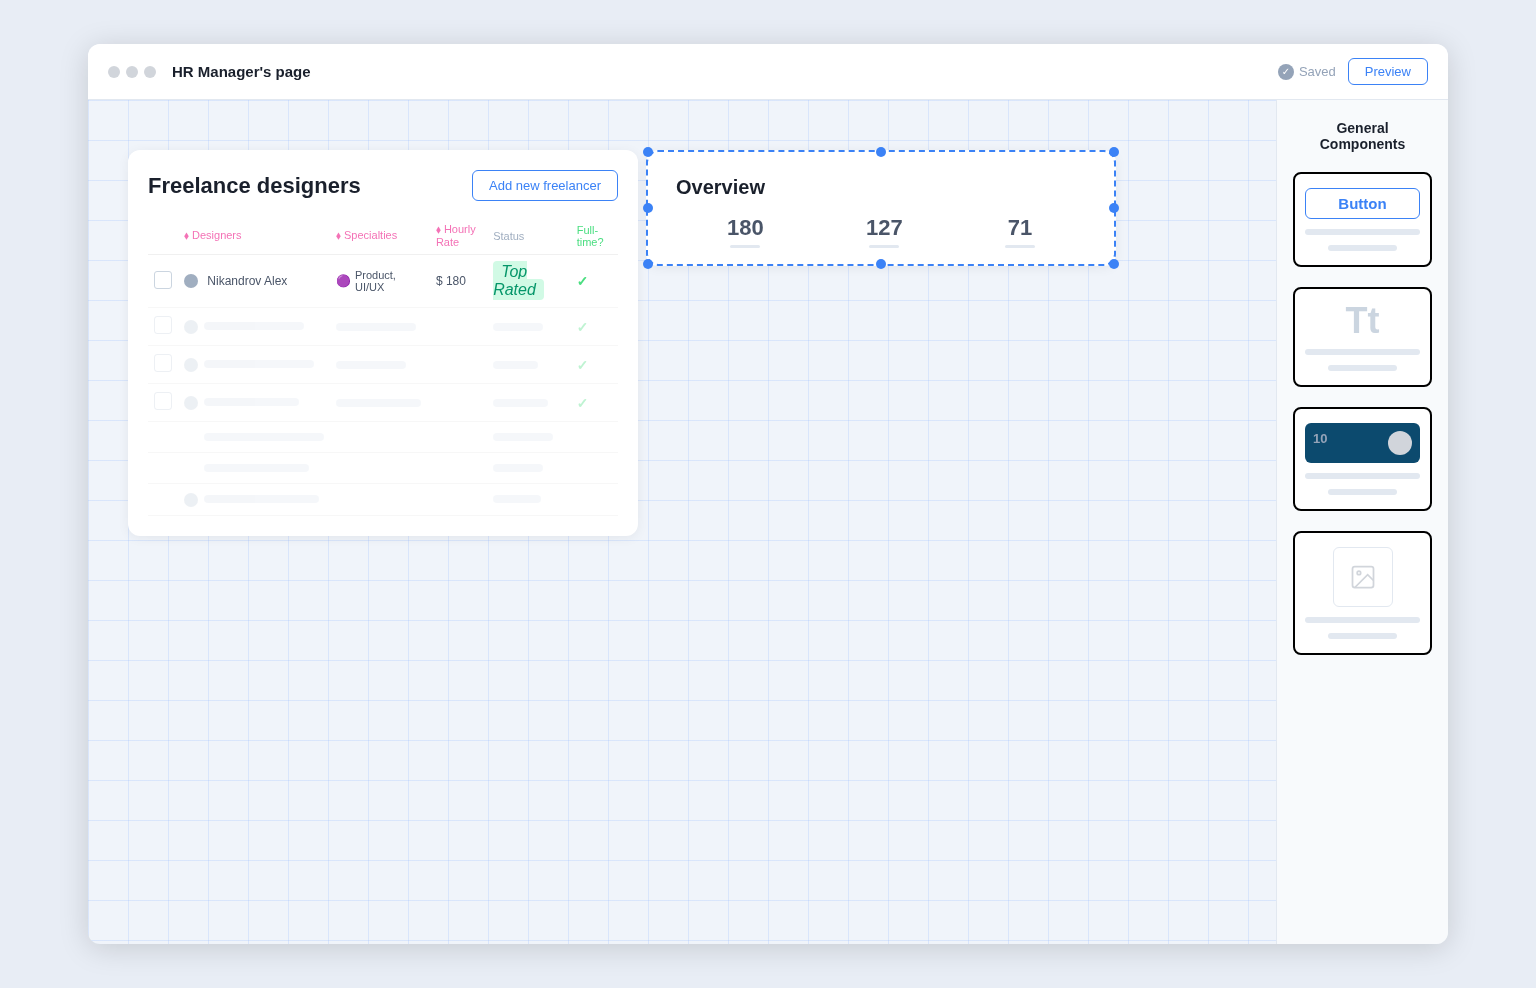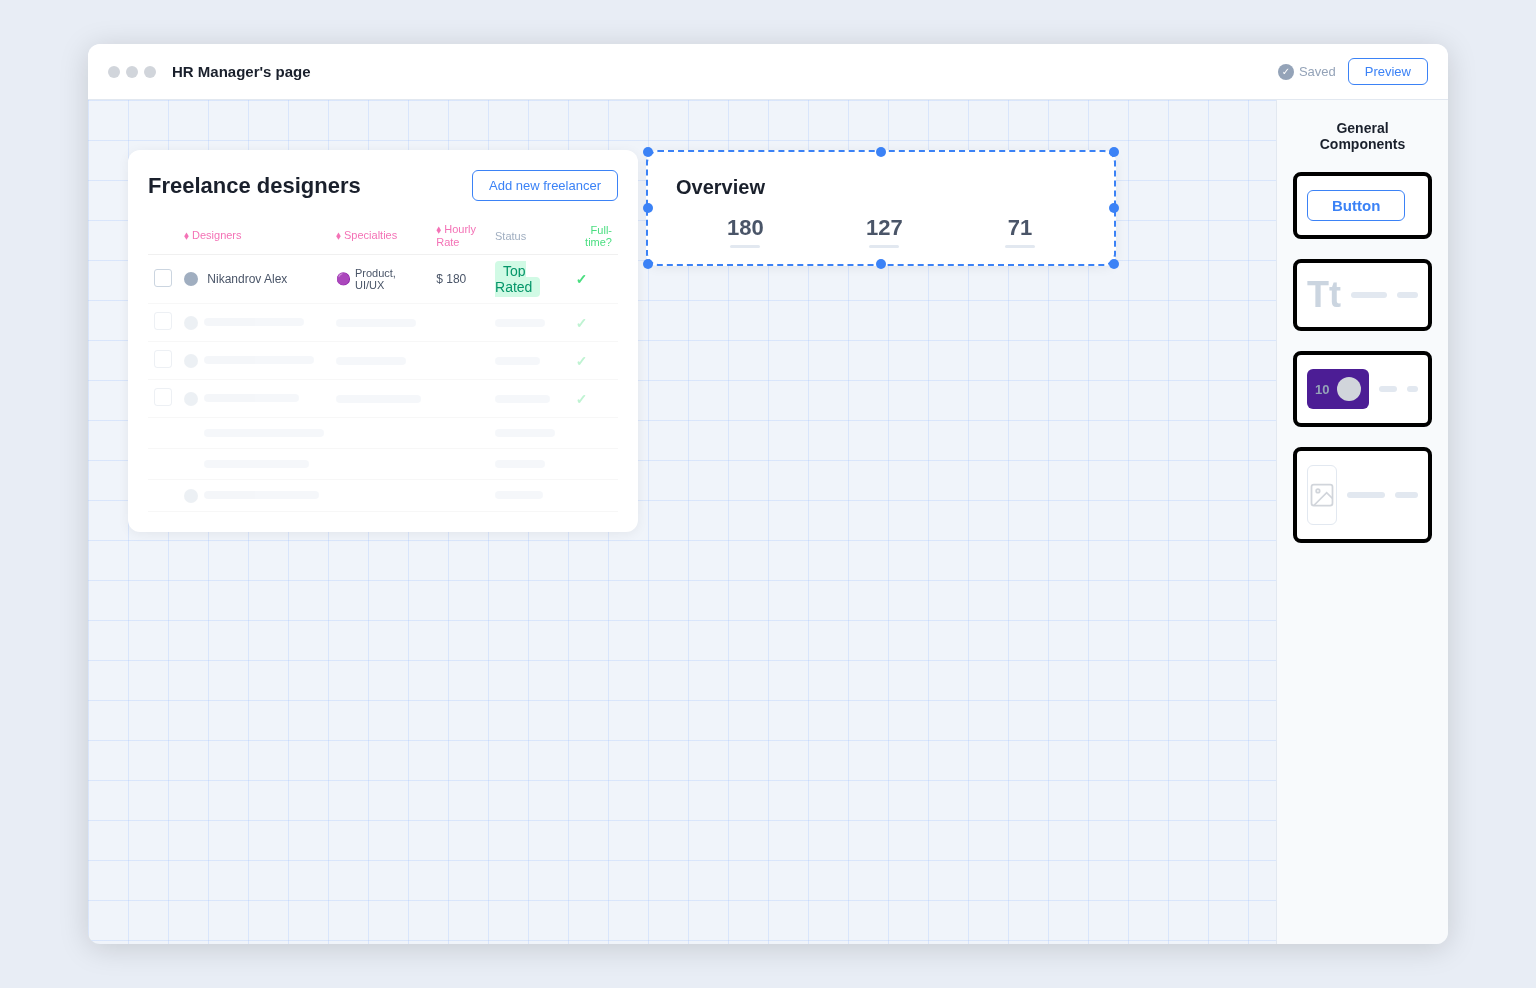--- a/index.html
+++ b/index.html
@@ -140,21 +140,21 @@
     .table th {
       font-size: 11px;
       color: #a0aec0;
       font-weight: 500;
       padding: 6px 6px;
       text-align: left;
       border-bottom: 1px solid #f0f0f0;
     }
     .table th:first-child { width: 24px; }
     .table th.pink { color: #f472b6; }
-    .table th.green { color: #4ade80; text-align: right; }
+    .table th.green { color: #4ade80; }
     .table td {
       padding: 8px 6px;
       font-size: 12px;
       color: #4a5568;
       border-bottom: 1px solid #f7f7f7;
       vertical-align: middle;
     }
     .checkbox-cell {
       width: 18px; height: 18px;
       border: 1.5px solid #cbd5e0;
@@ -180,22 +180,23 @@
       color: #4a5568;
     }
     .emoji {
       font-size: 12px;
     }
     .status-badge {
       background: #d1fae5;
       color: #059669;
       border-radius: 4px;
       padding: 2px 8px;
-      font-size: 14px;
+      font-size: 16px;
       font-weight: 500;
+      font-style: italic;
     }
     .checkmark {
       color: #4ade80;
       font-size: 14px;
       font-weight: 700;
     }
     .placeholder-row td {
       opacity: 0.35;
     }
     .placeholder-line {
@@ -293,25 +294,26 @@
     .sidebar-title {
       font-size: 14px;
       font-weight: 700;
       color: #1a202c;
       margin-bottom: 20px;
       text-align: center;
     }
 
     .component-card {
       background: #fff;
-      border: 4px solid #000000;
+      border: 2px solid #000000;
       border-radius: 8px;
       margin-bottom: 20px;
       padding: 14px 10px;
       display: flex;
+      flex-direction: column;
       align-items: center;
       gap: 10px;
     }
     .component-button-preview {
       border: 1.5px solid #3b82f6;
       color: #3b82f6;
       background: transparent;
       border-radius: 6px;
       padding: 6px 24px;
       font-size: 15px;
@@ -331,25 +333,25 @@
 
     .text-icon-preview {
       color: #cbd5e0;
       font-size: 36px;
       font-weight: 700;
       line-height: 1;
     }
 
     .card-widget-preview {
       width: 100%;
-      background: #4c1d95;
+      background: #0c4a6e;
       border-radius: 6px;
       padding: 8px;
       display: flex;
-      align-items: center;
+      align-items: flex-start;
       gap: 8px;
     }
     .card-num {
       font-size: 13px;
       font-weight: 600;
       color: #94a3b8;
     }
     .card-avatar-placeholder {
       width: 24px; height: 24px;
       border-radius: 50%;

